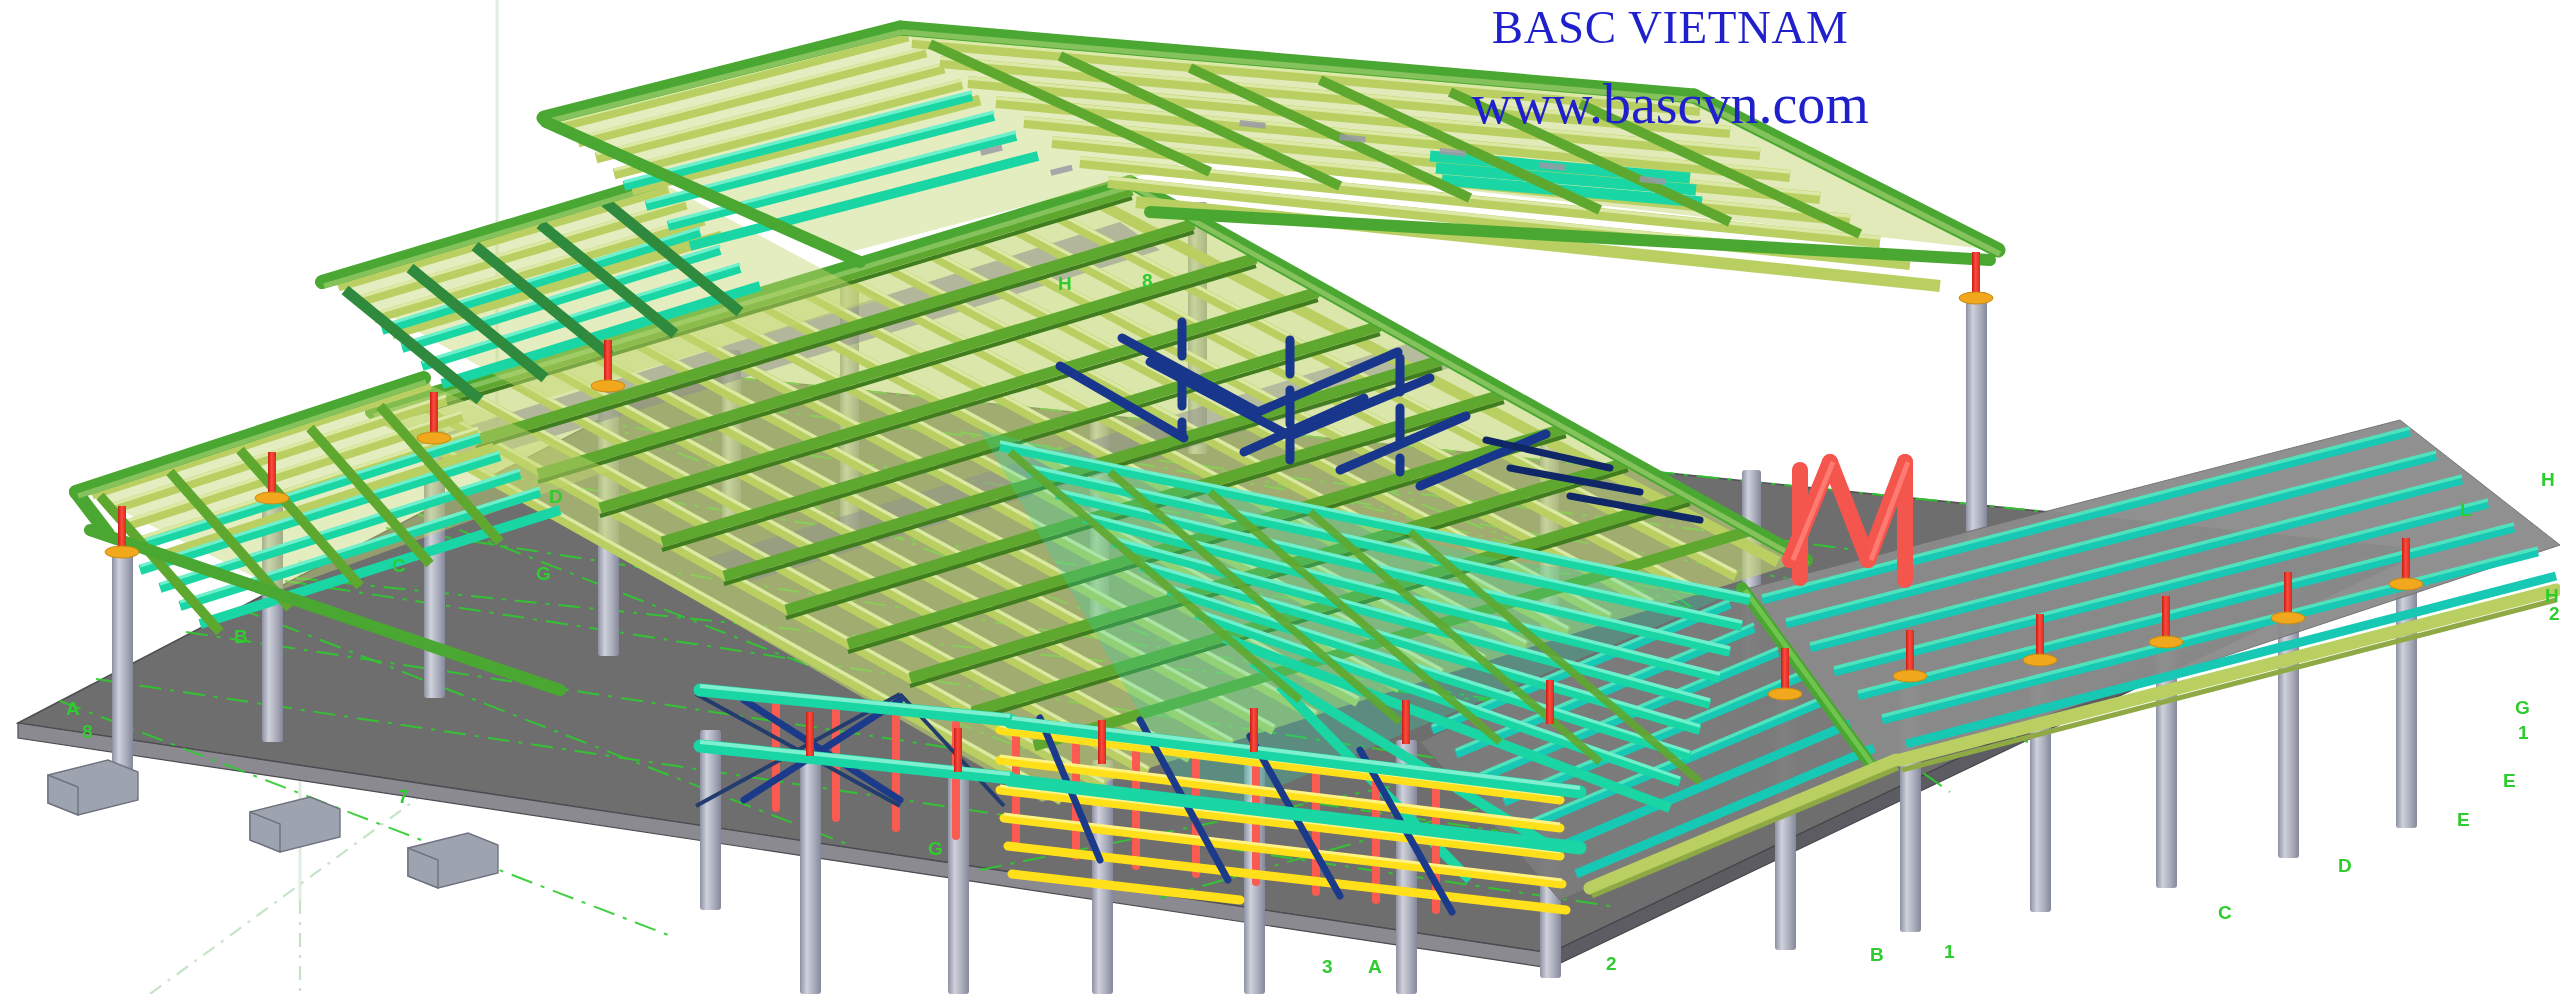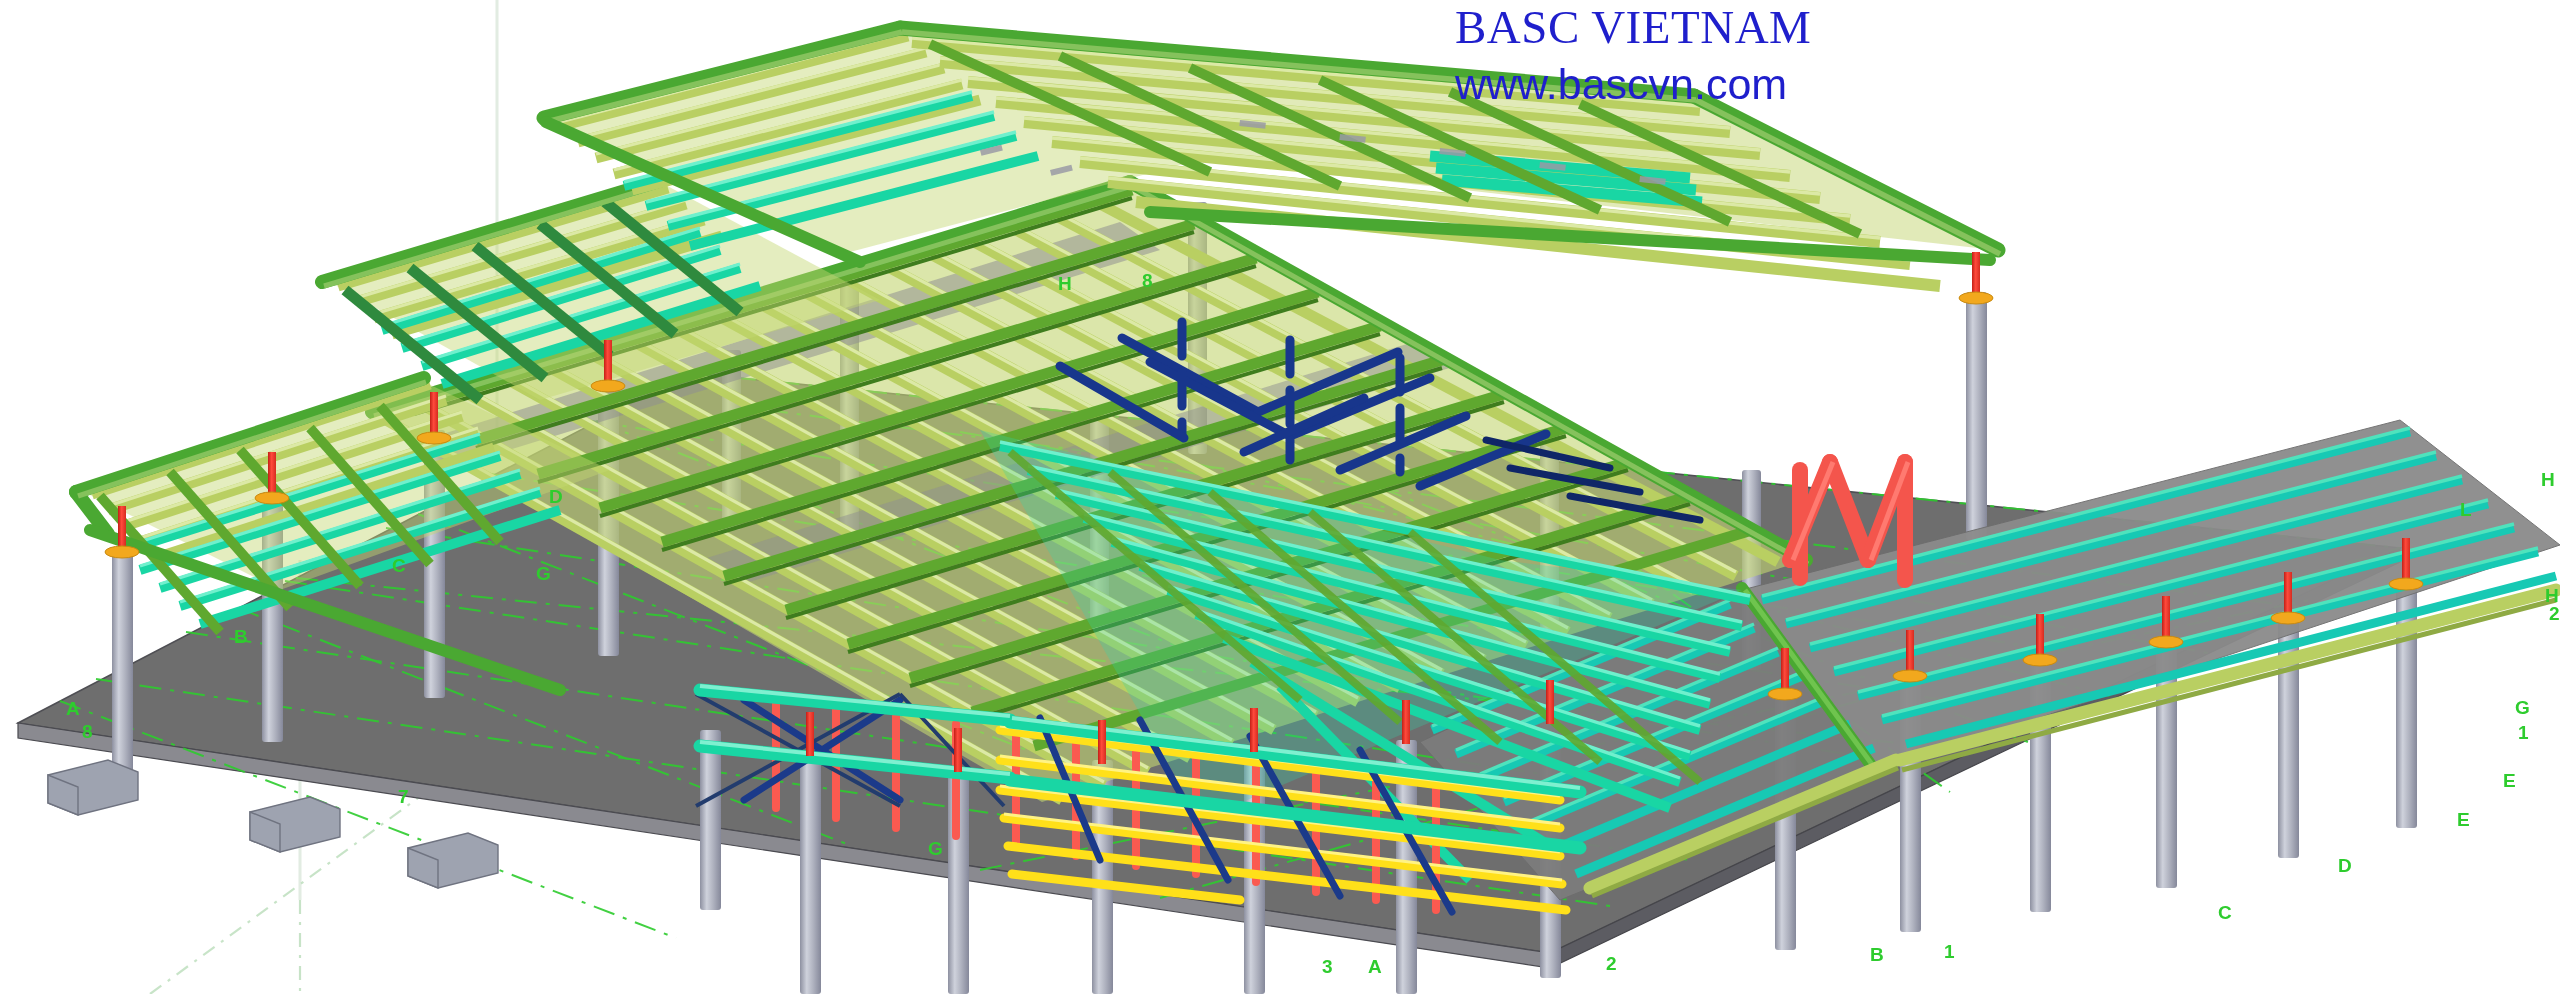--- a/index.html
+++ b/index.html
@@ -8,31 +8,31 @@
     width:2560px;height:994px;overflow:hidden;position:relative;
     font-family:"Liberation Serif",serif;
   }
   #viewport{position:absolute;inset:0;background:#ffffff;overflow:hidden;}
   #scene{position:absolute;inset:0;}
   #scene svg{display:block;width:2560px;height:994px;}
 
   
   #watermark{
     position:absolute;left:1455px;top:4px;
-    width:430px;
+    text-align:center;width:430px;
     pointer-events:none;user-select:none;
     color:#1f1fcc;
   }
   #watermark .wm-title{
     font-family:"Liberation Serif",serif;
     font-size:47px;line-height:1.0;letter-spacing:.5px;white-space:nowrap;
   }
   #watermark .wm-url{
-    font-family:Liberation Sans, sans-serif;
-    font-size:43px;line-height:1.25;margin-top:7px;white-space:nowrap;
+    font-family:Liberation Serif, serif;
+    font-size:56px;line-height:1.25;margin-top:18px;white-space:nowrap;
   }
 </style>
 </head>
 <body>
 
 <div id="viewport">
 
   <div id="scene">
     <svg viewBox="0 0 2560 994" xmlns="http://www.w3.org/2000/svg" shape-rendering="geometricPrecision">
       <defs>

